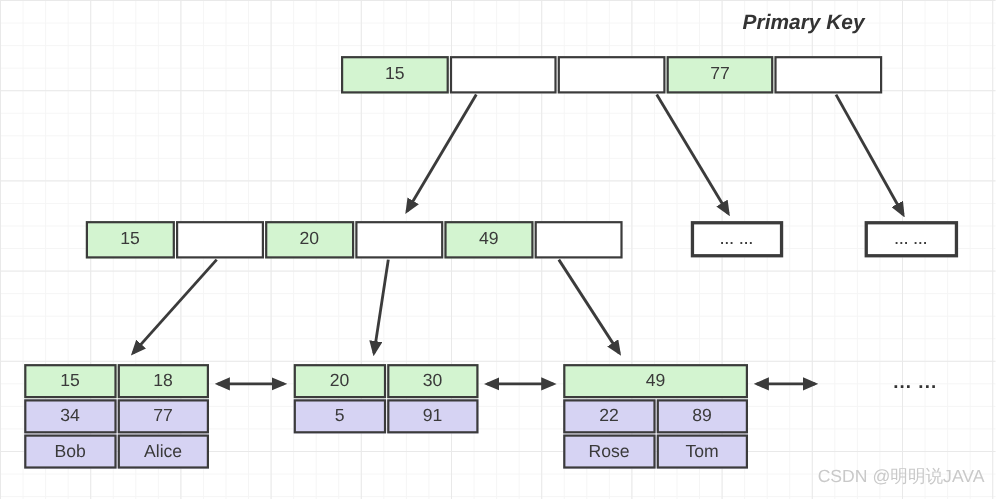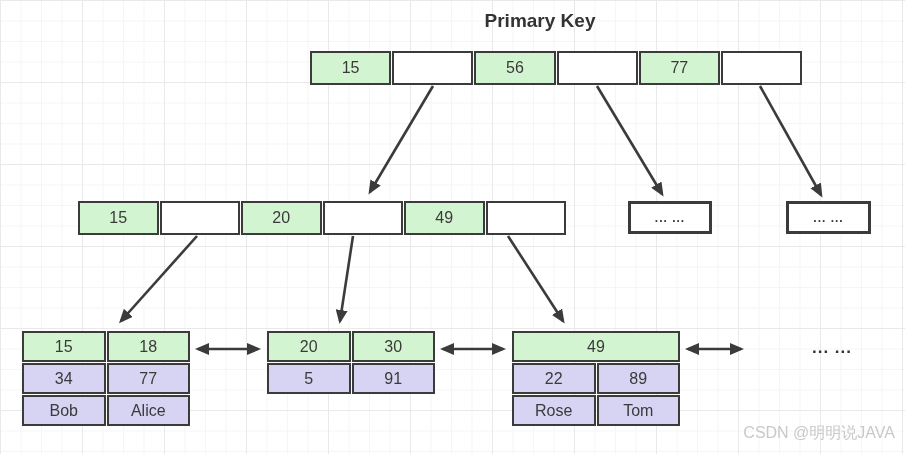--- a/index.html
+++ b/index.html
@@ -14,24 +14,25 @@
       linear-gradient(to right, #e9e9e9 1px, transparent 1px),
       linear-gradient(to bottom, #e9e9e9 1px, transparent 1px),
       linear-gradient(to right, #f5f5f5 1px, transparent 1px),
       linear-gradient(to bottom, #f5f5f5 1px, transparent 1px);
     background-size: 82px 82px, 82px 82px, 20.5px 20.5px, 20.5px 20.5px;
     color: #3a3a3a;
   }
   .diagram-title {
     position: absolute;
     left: 294px; top: 10px; width: 492px;
-    text-align: center;
+    text-align: right;
     font-size: 19px;
     font-weight: bold;
     color: #333333;
+    font-style: italic;
   }
   .node {
     position: absolute;
     display: flex;
     gap: 1px;
   }
   .node .cell {
     flex: 1;
     height: 34px;
     border: 2px solid #3b3b3b;
@@ -105,21 +106,20 @@
 </head>
 <body>
 
 <div id="canvas">
 
   <div class="diagram-title">Primary Key</div>
 
   <div class="node" id="root-node">
     <div class="cell key">15</div>
     <div class="cell ptr"></div>
-    <div class="cell key">56</div>
     <div class="cell ptr"></div>
     <div class="cell key">77</div>
     <div class="cell ptr"></div>
   </div>
 
   <div class="node" id="internal-node">
     <div class="cell key">15</div>
     <div class="cell ptr"></div>
     <div class="cell key">20</div>
     <div class="cell ptr"></div>

